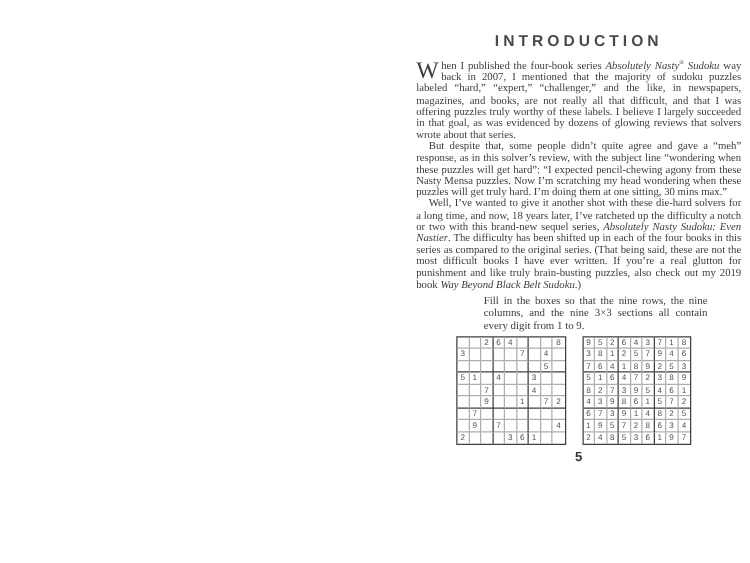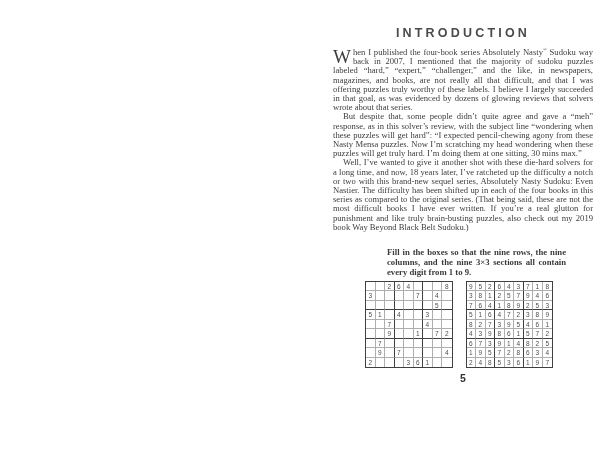--- a/index.html
+++ b/index.html
@@ -19,25 +19,25 @@
   }
   .body-copy{
     font-size:8.6px;line-height:9.2px;text-align:justify;color:#3c3c3c;
   }
   .para{margin:0;}
   .para.indent{text-indent:10px;}
   .dropcap{
     float:left;font-size:19px;line-height:15px;
     padding:1px 2px 0 0;color:#3c3c3c;
   }
-  .seg-i{}
+  .seg-i{font-style:italic;}
   .seg-sup{font-size:5px;vertical-align:super;line-height:0;}
   .callout{
-    font-weight:bold;font-size:8.7px;line-height:9.9px;
-    text-align:justify;margin:16px 27px 3px 54px;color:#3a3a3a;
+    font-weight:normal;font-size:8.7px;line-height:9.9px;
+    text-align:justify;margin:4px 27px 3px 54px;color:#3a3a3a;
   }
   .caption{
     font-size:8.6px;line-height:9.4px;margin:2px 0 5px 0;
     text-indent:23px;color:#3c3c3c;
   }
   .grids-row{display:flex;gap:13px;margin-left:32px;}
   .sgrid{
     display:grid;grid-template-columns:repeat(9,9.5px);
     grid-auto-rows:9.5px;border:1.5px solid #3f3f3f;background:#fff;
   }

